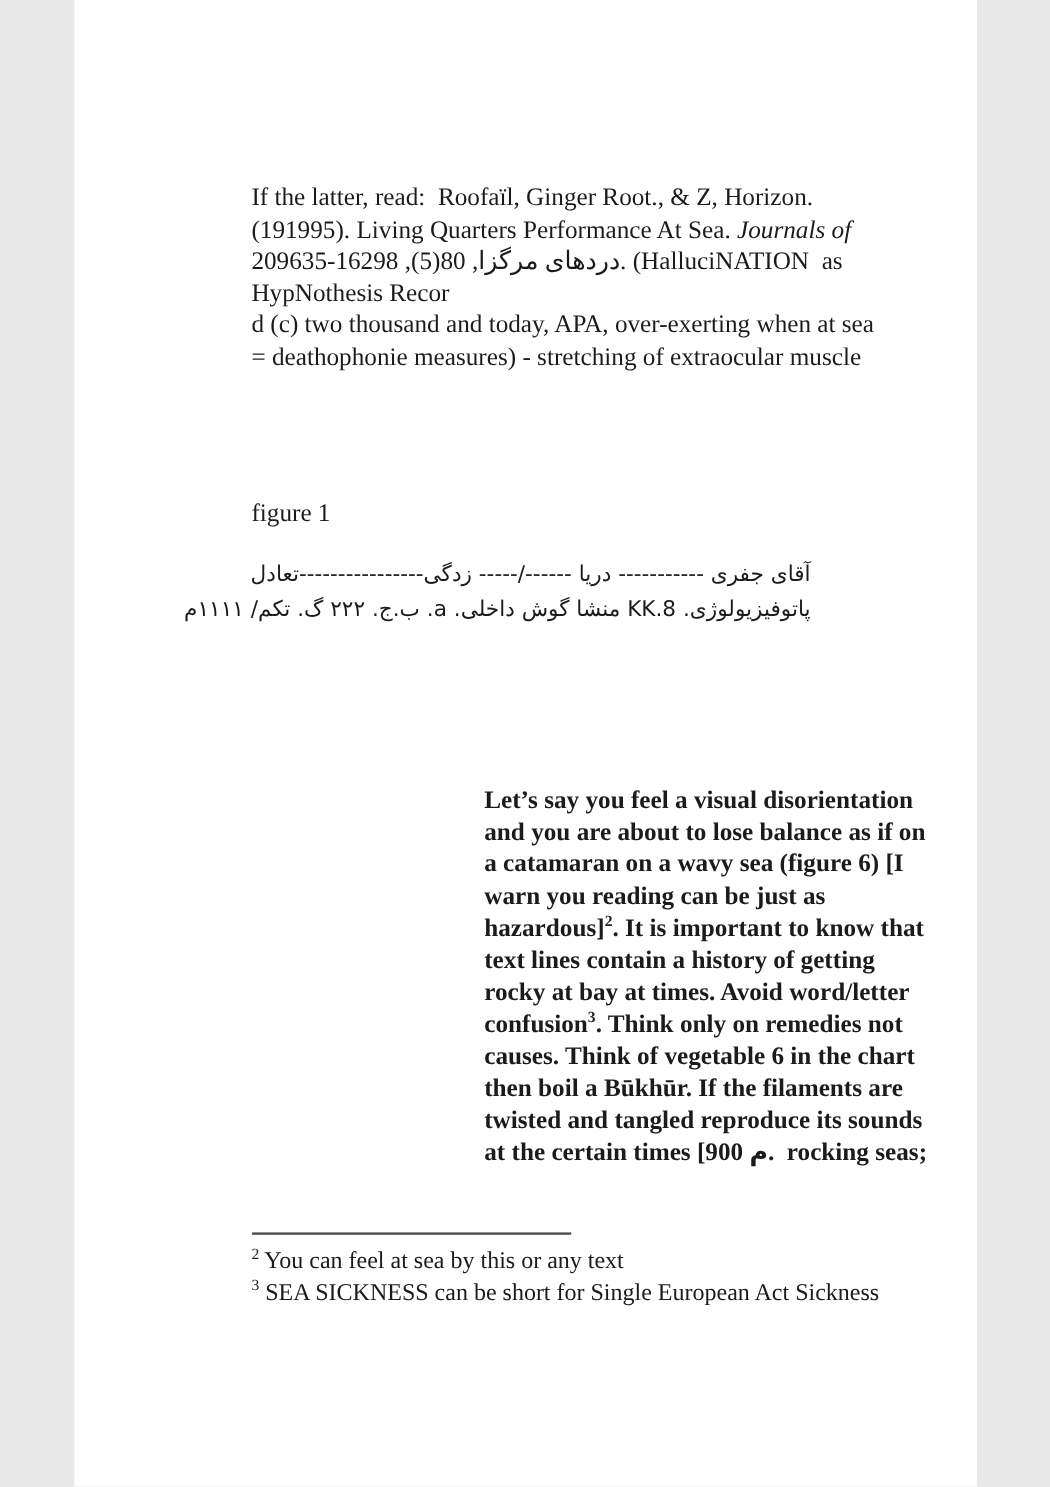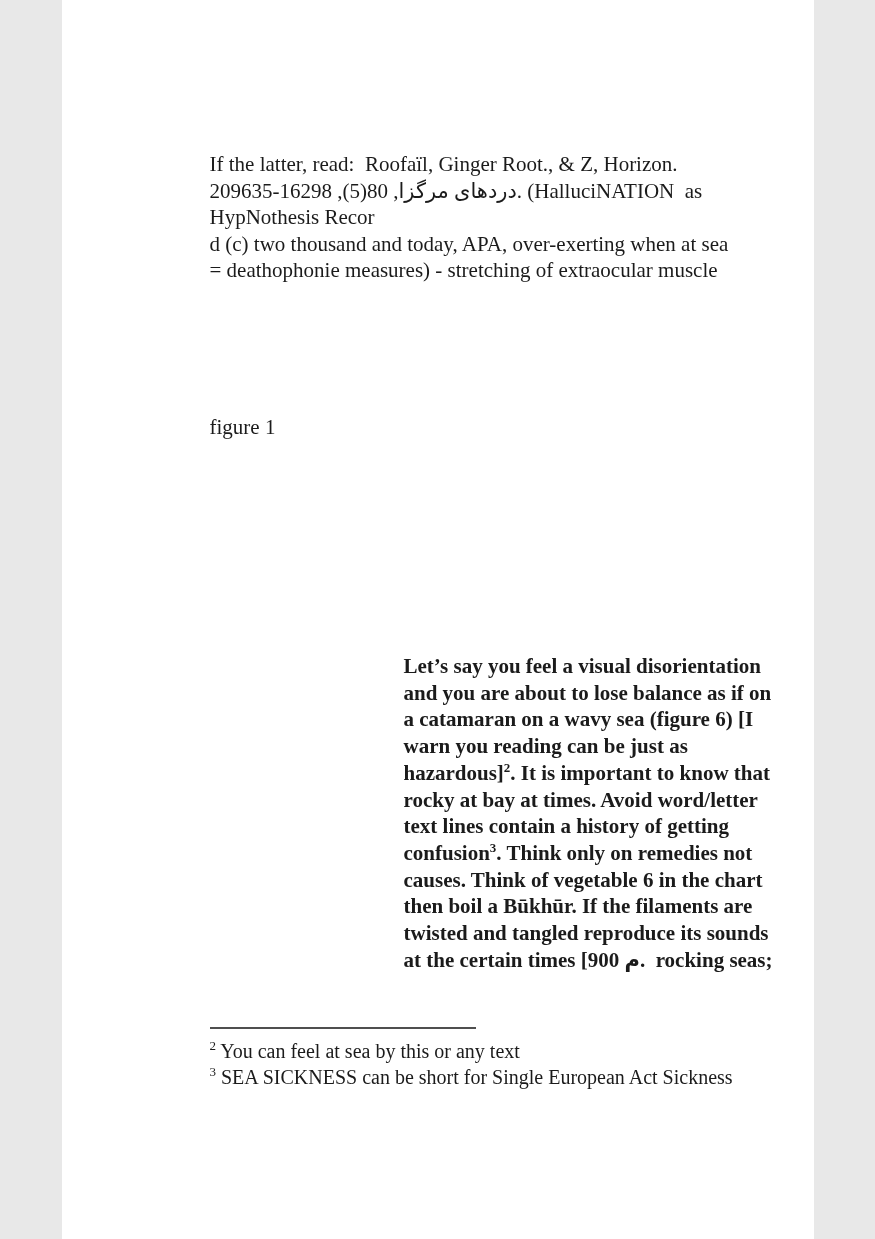--- a/index.html
+++ b/index.html
@@ -48,37 +48,42 @@
   .footnote-3 { top: 1064px; }
   sup.fnmark { font-size: 13px; line-height: 0; vertical-align: super; }
 </style>
 </head>
 <body>
 
 <div class="page">
 
   <div class="abs citation">
     <div class="txt">If the latter, read:  Roofaïl, Ginger Root., &amp; Z, Horizon.</div>
+    <div class="txt"><span>(191995). Living Quarters Performance At Sea. </span><span class="italic">Journals of</span></div>
     <div class="txt">دردهای مرگزا, 80(5), 16298-209635. (HalluciNATION  as</div>
     <div class="txt">HypNothesis Recor</div>
     <div class="txt">d (c) two thousand and today, APA, over-exerting when at sea</div>
     <div class="txt">= deathophonie measures) - stretching of extraocular muscle</div>
   </div>
 
   <div class="abs figure-label txt">figure 1</div>
 
+  <div class="abs rtl-block" dir="rtl">
+    <div class="txt">آقای جفری ----------- دریا ------/----- زدگی----------------تعادل</div>
+    <div class="txt">پاتوفیزیولوژی. KK.8 منشا گوش داخلی. a. ب.ج. ۲۲۲ گ. تکم/ ۱۱۱۱م</div>
+  </div>
 
   <div class="abs paragraph">
     <div class="txt">Let’s say you feel a visual disorientation</div>
     <div class="txt">and you are about to lose balance as if on</div>
     <div class="txt">a catamaran on a wavy sea (figure 6) [I</div>
     <div class="txt">warn you reading can be just as</div>
     <div class="txt"><span>hazardous]</span><sup class="fnref">2</sup><span>. It is important to know that</span></div>
+    <div class="txt">text lines contain a history of getting</div>
     <div class="txt">rocky at bay at times. Avoid word/letter</div>
-    <div class="txt">text lines contain a history of getting</div>
     <div class="txt"><span>confusion</span><sup class="fnref">3</sup><span>. Think only on remedies not</span></div>
     <div class="txt">causes. Think of vegetable 6 in the chart</div>
     <div class="txt">then boil a Būkhūr. If the filaments are</div>
     <div class="txt">twisted and tangled reproduce its sounds</div>
     <div class="txt">at the certain times [900 م.  rocking seas;</div>
   </div>
 
   <div class="abs fn-sep"></div>
 
   <div class="abs footnote footnote-2 txt"><sup class="fnmark">2</sup><span> You can feel at sea by this or any text</span></div>

